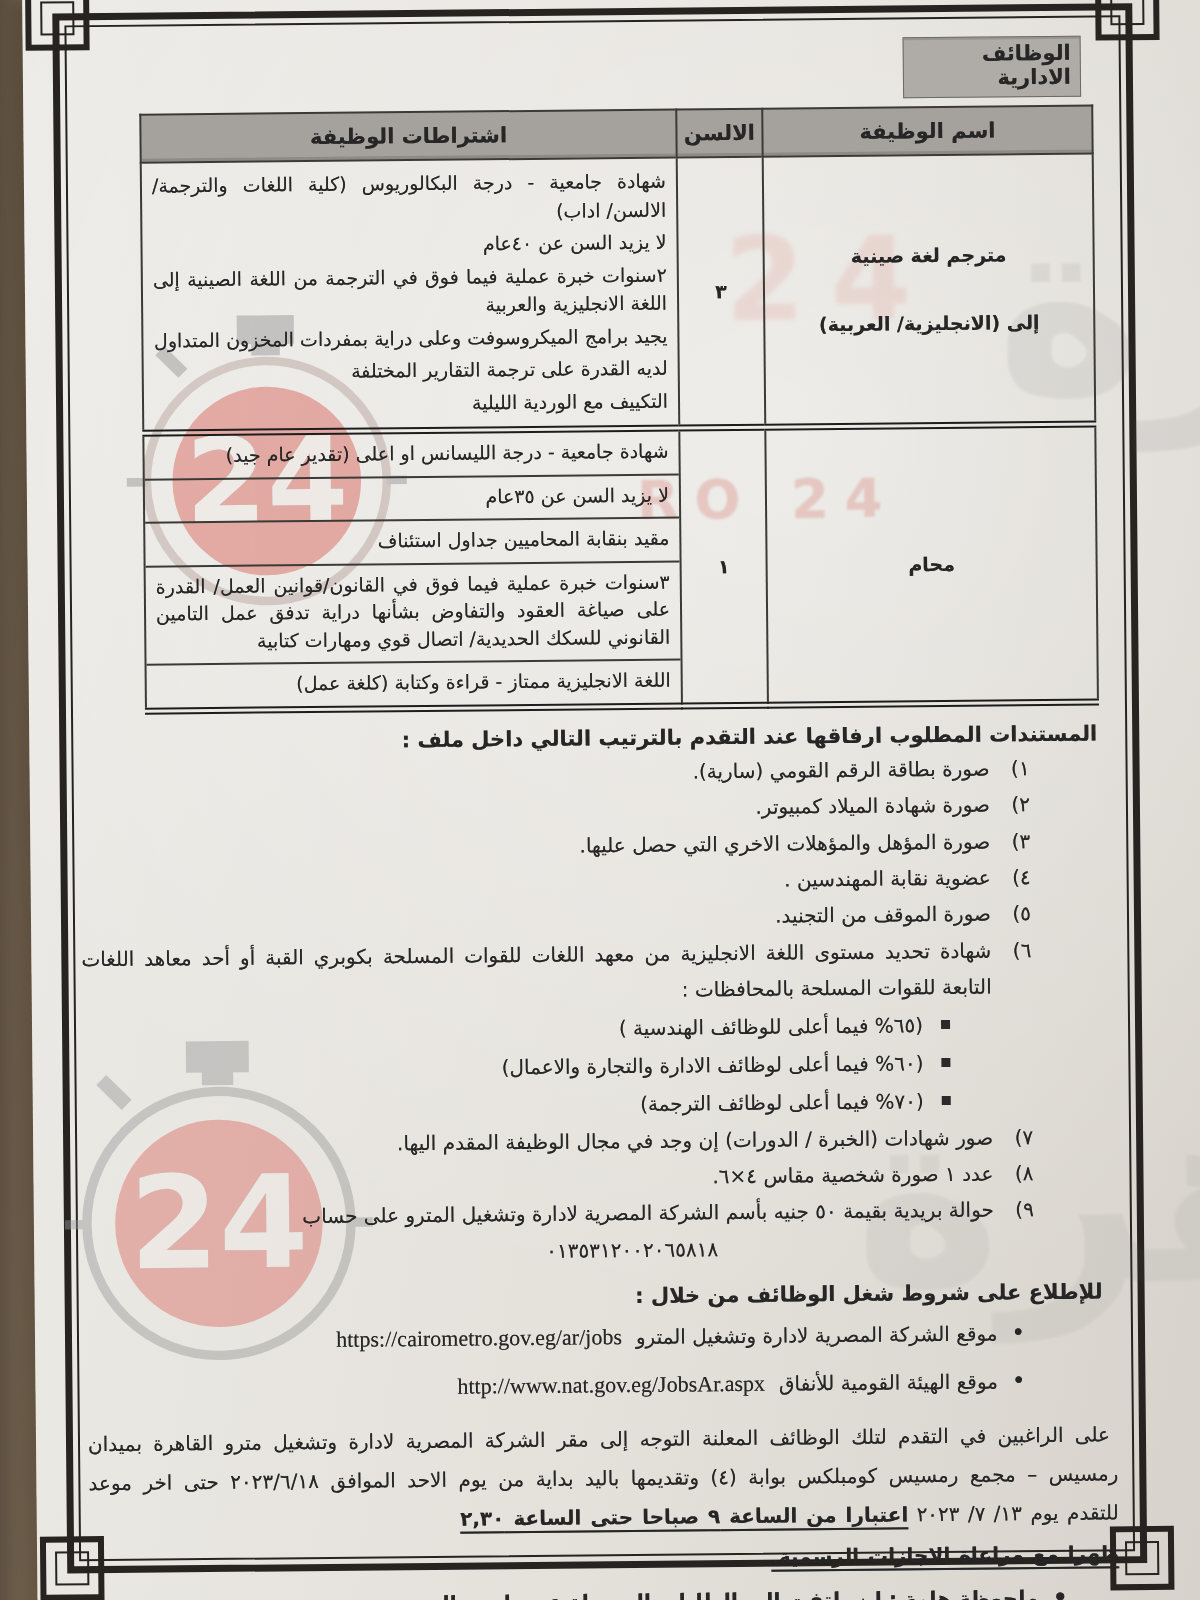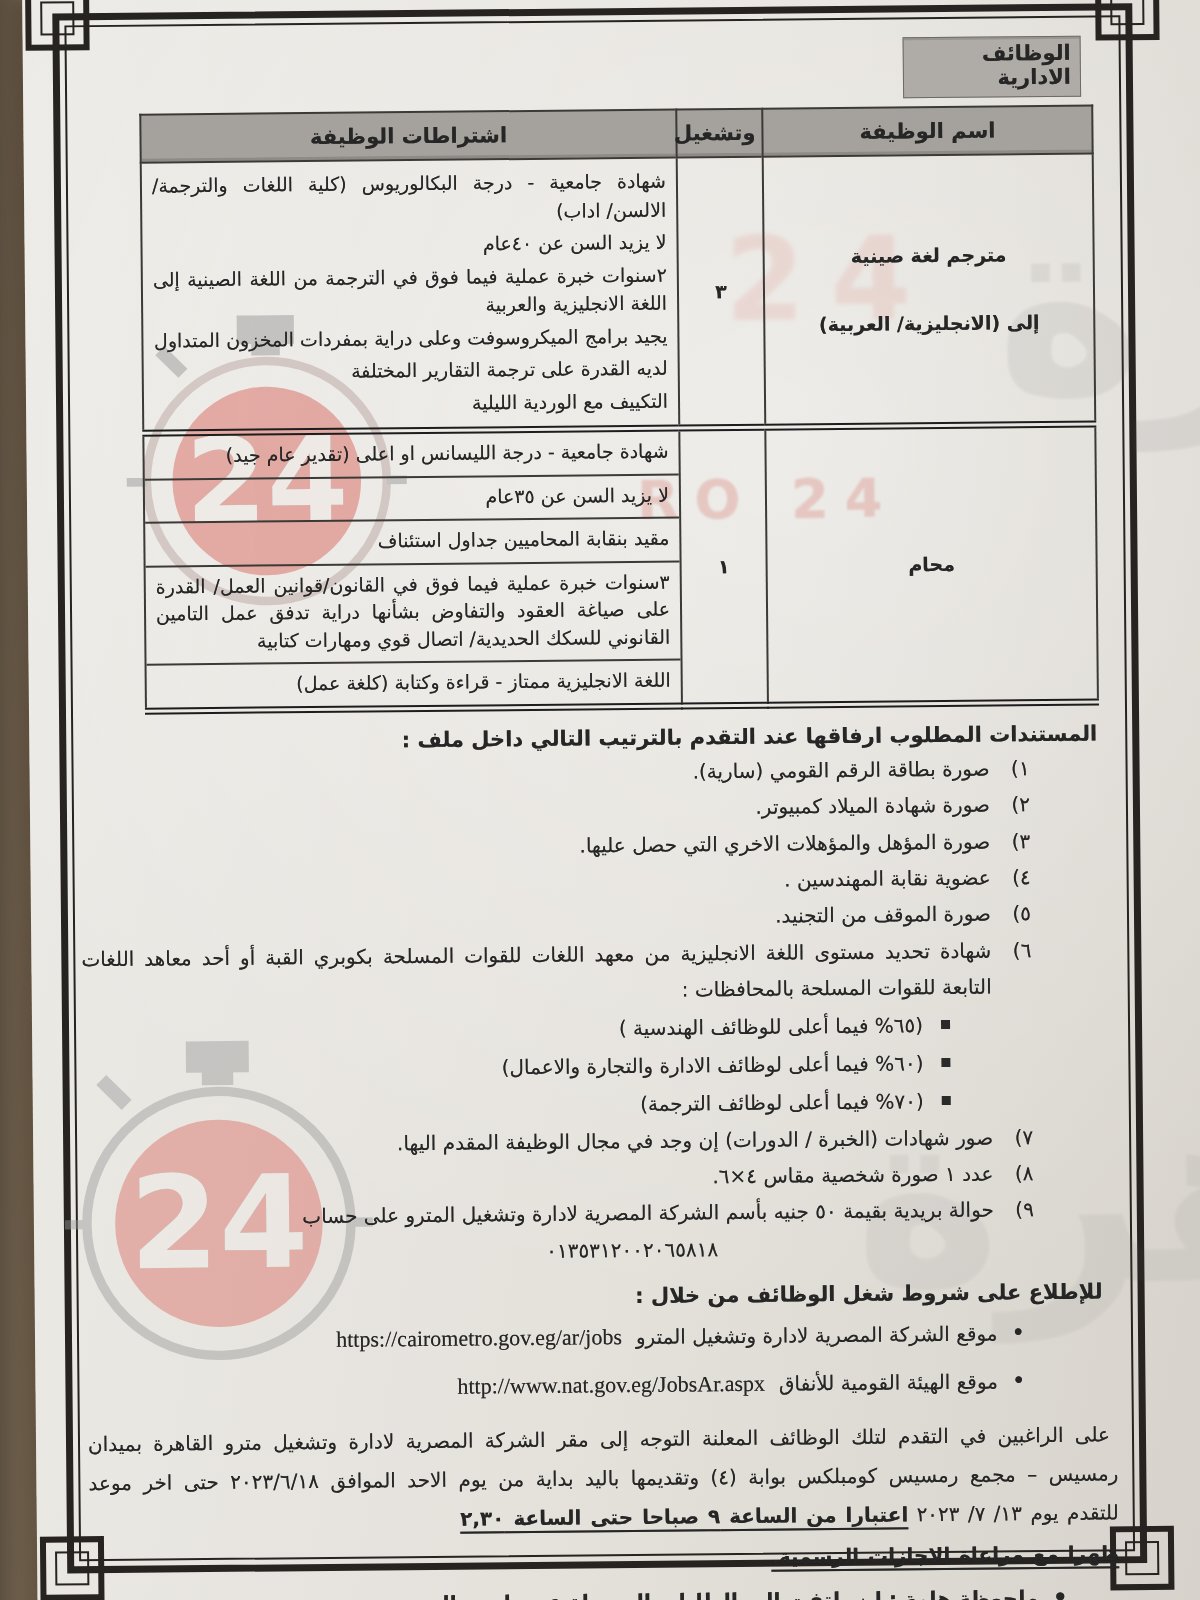--- a/index.html
+++ b/index.html
@@ -132,21 +132,21 @@
 
         <table class="jobs">
           <colgroup>
               <col style="width:330px">
               <col style="width:86px">
               <col style="width:536px">
             </colgroup>
           <thead>
             <tr>
               <th>اسم الوظيفة</th>
-              <th>وتشغيل</th>
+              <th>الالسن</th>
               <th>اشتراطات الوظيفة</th>
             </tr>
           </thead>
           <tbody>
             <tr class="r1">
               <td class="jobname">
                 <div class="l1">مترجم لغة صينية</div>
                 <div>إلى (الانجليزية/ العربية)</div>
               </td>
               <td class="countcell">٣</td>

